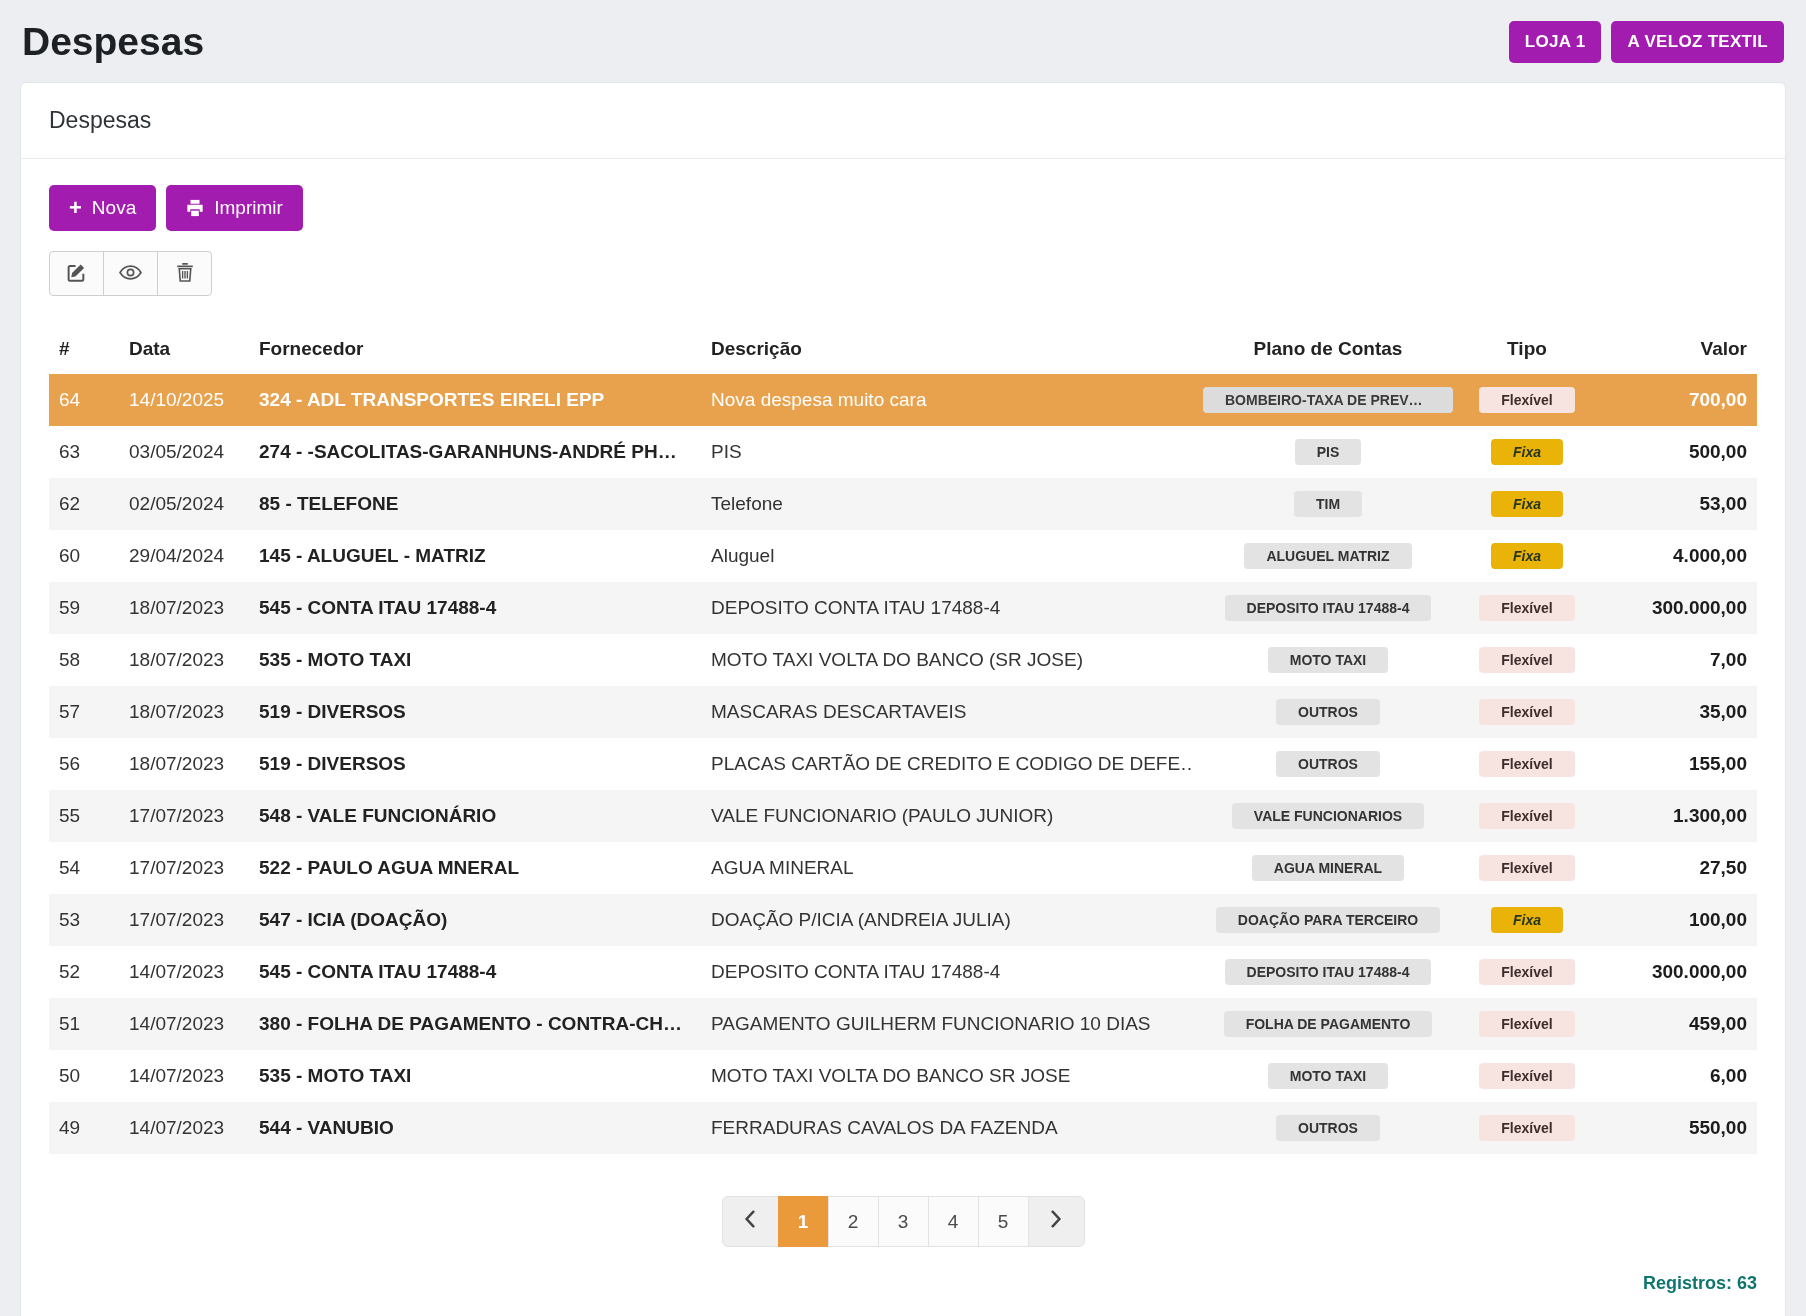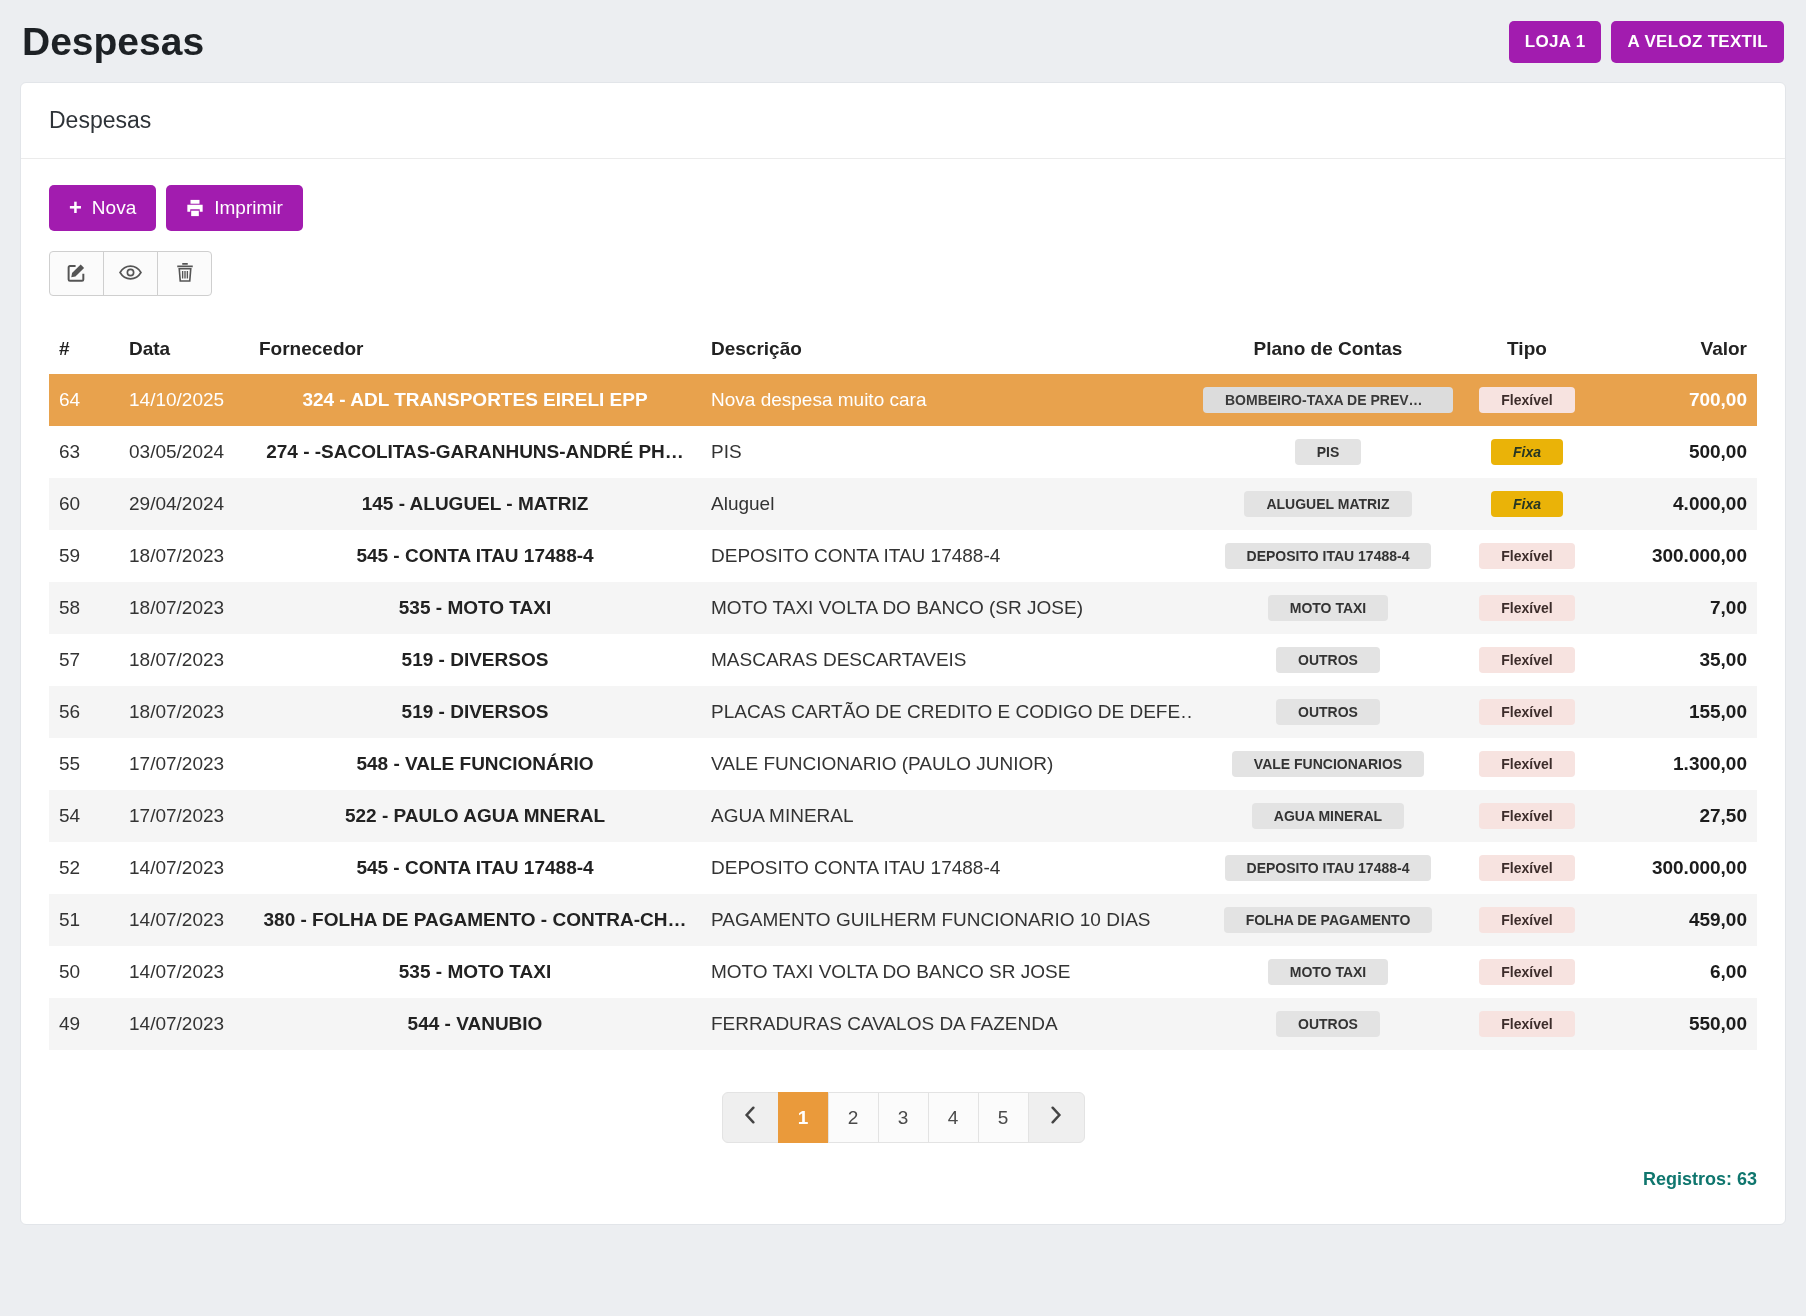--- a/index.html
+++ b/index.html
@@ -72,21 +72,21 @@
   thead th { text-align: left; font-weight: 700; color: #222; padding: 12px 10px 14px; }
   .col-id { width: 70px; }
   .col-data { width: 130px; }
   .col-fornecedor { width: 452px; }
   .col-descricao { width: 492px; }
   .col-plano { width: 270px; text-align: center; }
   .col-tipo { width: 128px; text-align: center; }
   .col-valor { text-align: right; }
   tbody td { padding: 13px 10px; color: #333; white-space: nowrap; overflow: hidden; }
   tbody tr:nth-child(odd) { background: #f5f5f5; }
-  td.col-fornecedor { font-weight: 700; color: #222; text-align: center; }
+  td.col-fornecedor { font-weight: 700; color: #222; }
   td.col-valor { font-weight: 700; color: #1c1c1c; }
   tbody tr.selected { background: #e8a24d; }
   tbody tr.selected td { color: #fff; }
   tbody tr.selected td.col-fornecedor, tbody tr.selected td.col-valor { color: #fff; }
 
   .badge {
     display: inline-block; padding: 6px 22px; border-radius: 4px;
     font-size: 14px; font-weight: 700; line-height: 1; white-space: nowrap;
     max-width: 100%; overflow: hidden; text-overflow: ellipsis; vertical-align: middle;
   }
@@ -203,20 +203,29 @@
             <tr>
     <td class="col-id">63</td>
     <td class="col-data">03/05/2024</td>
     <td class="col-fornecedor">274 - -SACOLITAS-GARANHUNS-ANDRÉ PH…</td>
     <td class="col-descricao">PIS</td>
     <td class="col-plano"><span class="badge badge-plano">PIS</span></td>
     <td class="col-tipo"><span class="badge badge-fixa">Fixa</span></td>
     <td class="col-valor">500,00</td>
   </tr>
             <tr>
+    <td class="col-id">62</td>
+    <td class="col-data">02/05/2024</td>
+    <td class="col-fornecedor">85 - TELEFONE</td>
+    <td class="col-descricao">Telefone</td>
+    <td class="col-plano"><span class="badge badge-plano">TIM</span></td>
+    <td class="col-tipo"><span class="badge badge-fixa">Fixa</span></td>
+    <td class="col-valor">53,00</td>
+  </tr>
+            <tr>
     <td class="col-id">60</td>
     <td class="col-data">29/04/2024</td>
     <td class="col-fornecedor">145 - ALUGUEL - MATRIZ</td>
     <td class="col-descricao">Aluguel</td>
     <td class="col-plano"><span class="badge badge-plano">ALUGUEL MATRIZ</span></td>
     <td class="col-tipo"><span class="badge badge-fixa">Fixa</span></td>
     <td class="col-valor">4.000,00</td>
   </tr>
             <tr>
     <td class="col-id">59</td>
@@ -264,20 +273,29 @@
     <td class="col-valor">1.300,00</td>
   </tr>
             <tr>
     <td class="col-id">54</td>
     <td class="col-data">17/07/2023</td>
     <td class="col-fornecedor">522 - PAULO AGUA MNERAL</td>
     <td class="col-descricao">AGUA MINERAL</td>
     <td class="col-plano"><span class="badge badge-plano">AGUA MINERAL</span></td>
     <td class="col-tipo"><span class="badge badge-flexivel">Flexível</span></td>
     <td class="col-valor">27,50</td>
+  </tr>
+            <tr>
+    <td class="col-id">53</td>
+    <td class="col-data">17/07/2023</td>
+    <td class="col-fornecedor">547 - ICIA (DOAÇÃO)</td>
+    <td class="col-descricao">DOAÇÃO P/ICIA (ANDREIA JULIA)</td>
+    <td class="col-plano"><span class="badge badge-plano">DOAÇÃO PARA TERCEIRO</span></td>
+    <td class="col-tipo"><span class="badge badge-fixa">Fixa</span></td>
+    <td class="col-valor">100,00</td>
   </tr>
             <tr>
     <td class="col-id">52</td>
     <td class="col-data">14/07/2023</td>
     <td class="col-fornecedor">545 - CONTA ITAU 17488-4</td>
     <td class="col-descricao">DEPOSITO CONTA ITAU 17488-4</td>
     <td class="col-plano"><span class="badge badge-plano">DEPOSITO ITAU 17488-4</span></td>
     <td class="col-tipo"><span class="badge badge-flexivel">Flexível</span></td>
     <td class="col-valor">300.000,00</td>
   </tr>

